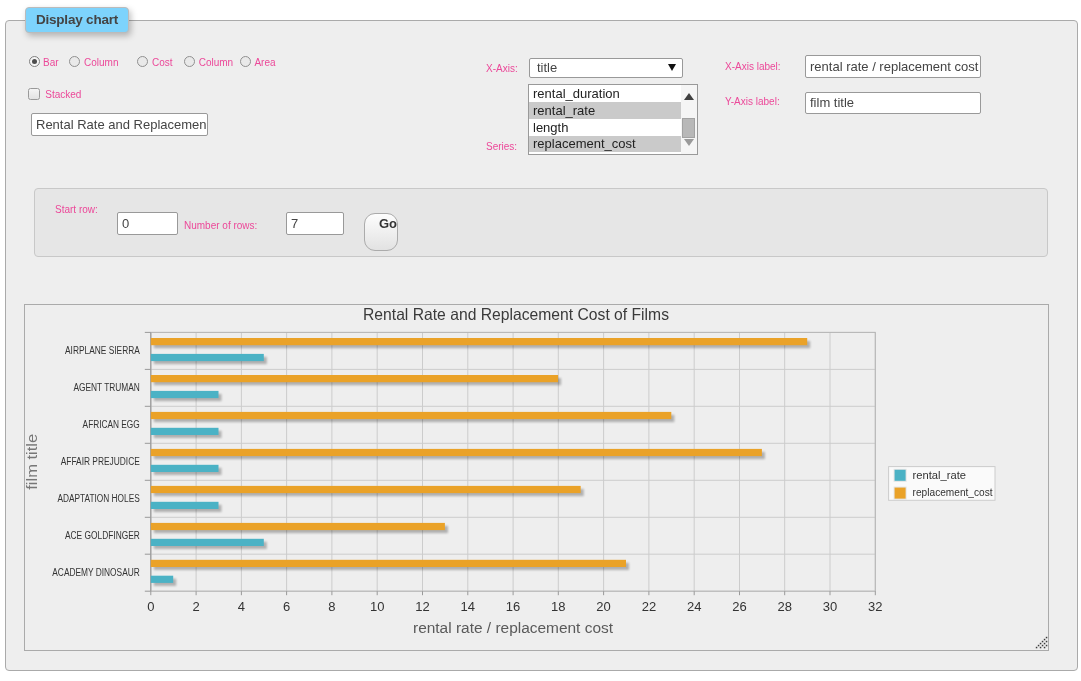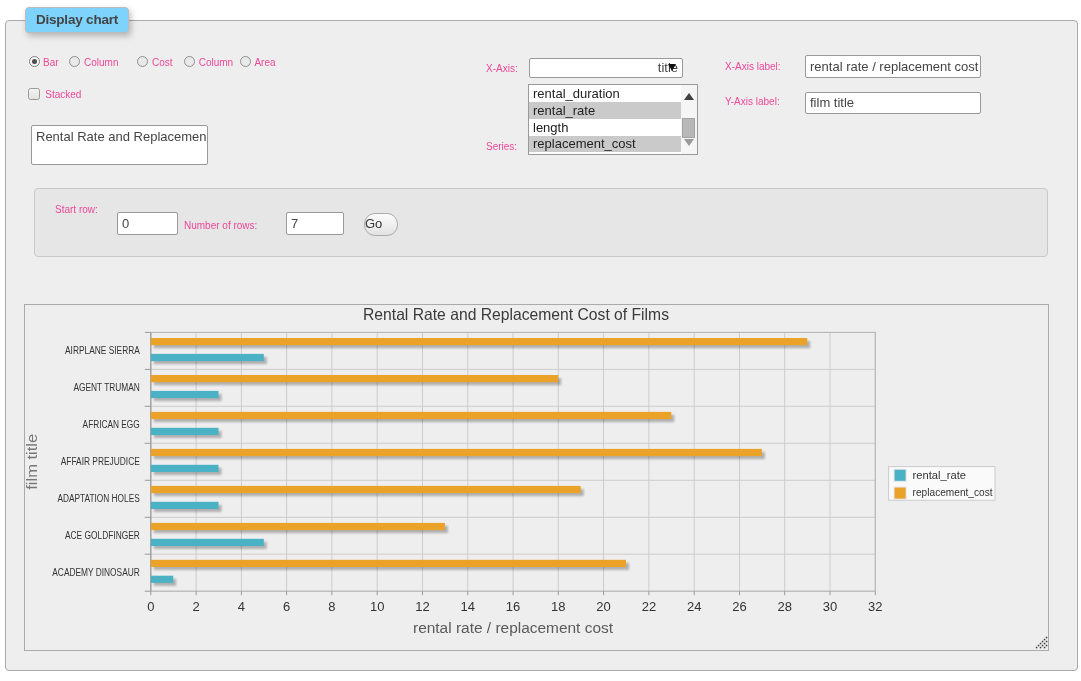--- a/index.html
+++ b/index.html
@@ -7,21 +7,21 @@
   .abs{position:absolute;}
   #fieldset{left:5px;top:20px;width:1073px;height:651px;background:#eee;border:1px solid #aaa;border-radius:4px;box-sizing:border-box;}
   #legendbox{left:25px;top:7px;width:104px;height:26px;background:#7dd3fc;border:1px solid #bbb;border-radius:4px;box-shadow:2px 3px 6px rgba(0,0,0,0.25);box-sizing:border-box;line-height:24px;text-align:center;font-weight:bold;font-size:13.5px;color:#444;letter-spacing:-0.2px;}
   .radio{width:11px;height:11px;border:1px solid #909090;border-radius:50%;background:#e9e9e9;box-sizing:border-box;display:inline-block;}
   .radio.checked{border-color:#808080;background:#f5f5f5;}
   .radio.checked::after{content:"";position:absolute;left:2px;top:2px;width:5px;height:5px;border-radius:50%;background:#4d4d4d;}
   .checkbox{width:11.5px;height:12px;border:1px solid #999;border-radius:2.5px;background:linear-gradient(#f4f4f4,#e2e2e2);box-sizing:border-box;display:inline-block;}
   .inp{background:#fff;border:1px solid #999;border-radius:2px;box-sizing:border-box;color:#444;font-size:13px;line-height:21px;padding:0 4px;white-space:nowrap;overflow:hidden;}
   .lbl{font-size:10px;color:#ec4899;white-space:nowrap;line-height:16px;}
   #panel2{left:34px;top:188px;width:1014px;height:69px;background:#e6e6e6;border:1px solid #c8c8c8;border-radius:4px;box-sizing:border-box;}
-  #gobtn{left:364px;top:213px;width:34px;height:23px;border:1px solid #ababab;border-radius:11px;background:linear-gradient(#fdfdfd,#e2e2e2);box-sizing:border-box;text-align:left;line-height:20px;font-weight:normal;font-size:13px;color:#333;}
+  #gobtn{left:364px;top:213px;width:34px;height:38px;border:1px solid #ababab;border-radius:11px;background:linear-gradient(#fdfdfd,#e2e2e2);box-sizing:border-box;text-align:right;line-height:20px;font-weight:bold;font-size:13px;color:#333;}
   #chartpanel{left:24px;top:304px;width:1025px;height:347px;background:#eee;border:1px solid #aaa;box-sizing:border-box;}
 </style>
 </head>
 <body>
 <div class="abs" id="fieldset"></div>
 <div class="abs" id="legendbox">Display chart</div>
 
 <span class="radio checked abs" style="left:28.5px;top:56.2px;"></span>
 <div class="abs lbl" style="left:43px;top:55.3px;">Bar</div>
 <span class="radio abs" style="left:69.4px;top:56.2px;"></span>
@@ -29,24 +29,24 @@
 <span class="radio abs" style="left:137.2px;top:56.2px;"></span>
 <div class="abs lbl" style="left:152px;top:55.3px;">Cost</div>
 <span class="radio abs" style="left:184.1px;top:56.2px;"></span>
 <div class="abs lbl" style="left:198.7px;top:55.3px;">Column</div>
 <span class="radio abs" style="left:239.8px;top:56.2px;"></span>
 <div class="abs lbl" style="left:254.4px;top:55.3px;">Area</div>
 
 <span class="checkbox abs" style="left:28px;top:88px;"></span>
 <div class="abs lbl" style="left:45.3px;top:86.5px;">Stacked</div>
 
-<div class="abs inp" style="left:31px;top:125px;width:177px;height:40px;line-height:21px;">Rental Rate and Replacemen</div>
+<div class="abs inp" style="left:31px;top:113px;width:177px;height:23px;line-height:21px;">Rental Rate and Replacemen</div>
 
 <div class="abs lbl" style="left:486px;top:61px;">X-Axis:</div>
-<div class="abs inp" style="left:529px;top:58px;width:154px;height:20px;line-height:18px;padding-left:7px;text-align:right;">title</div>
+<div class="abs inp" style="left:529px;top:58px;width:154px;height:20px;line-height:18px;padding-left:7px;">title</div>
 <div class="abs" style="left:668px;top:64px;width:0;height:0;border-left:4px solid transparent;border-right:4px solid transparent;border-top:7px solid #111;"></div>
 
 <div class="abs" style="left:528px;top:84px;width:170px;height:71px;background:#fff;border:1px solid #999;box-sizing:border-box;overflow:hidden;">
   <div style="height:17px;line-height:17px;padding-left:4px;color:#222;">rental_duration</div>
   <div style="height:17px;line-height:17px;padding-left:4px;color:#222;background:#cacaca;">rental_rate</div>
   <div style="height:17px;line-height:17px;padding-left:4px;color:#222;">length</div>
   <div style="height:16px;line-height:16px;padding-left:4px;color:#222;background:#cacaca;">replacement_cost</div>
 
   <div style="position:absolute;right:0;top:0;width:16px;height:69px;background:#f5f5f5;">
     <div style="position:absolute;left:3px;top:8px;width:0;height:0;border-left:5px solid transparent;border-right:5px solid transparent;border-bottom:7px solid #404040;"></div>

